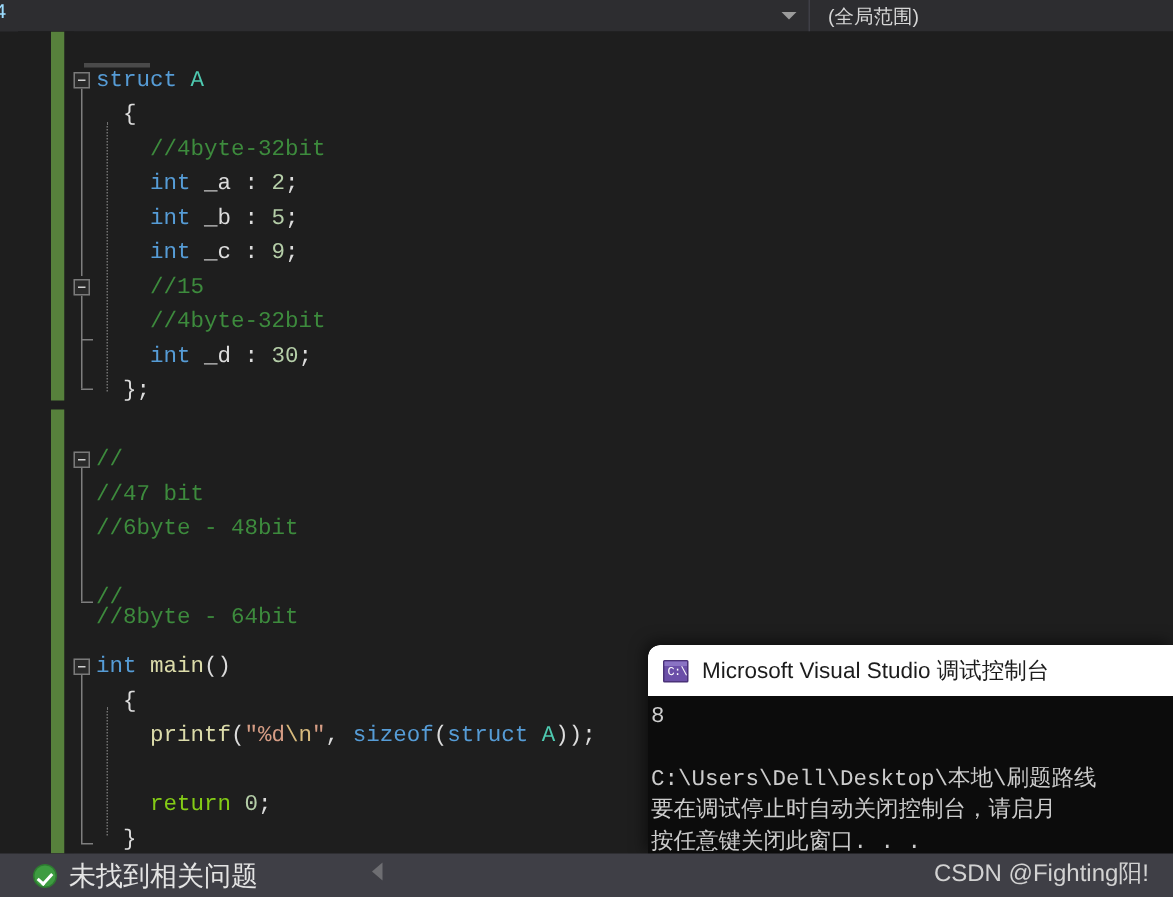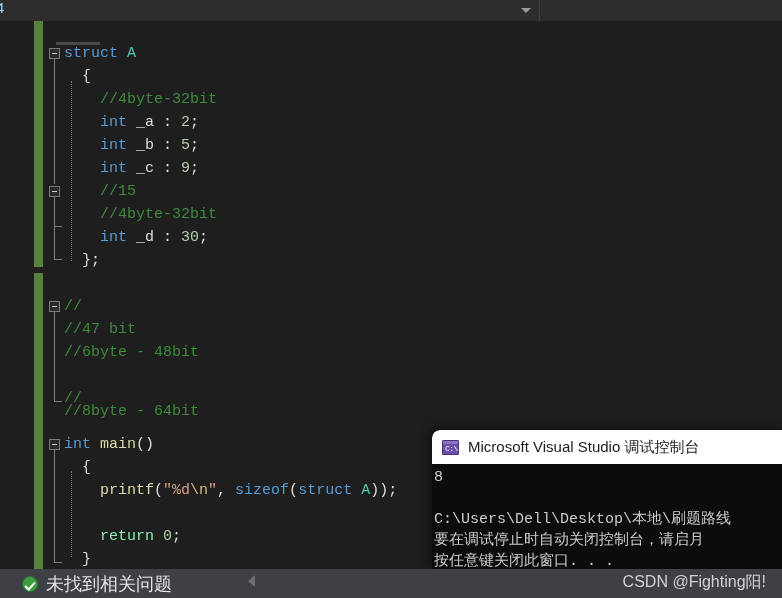--- a/index.html
+++ b/index.html
@@ -122,21 +122,21 @@
   .cl {
     position: absolute;
     left: 52px;
     font-family: "Liberation Mono", "DejaVu Sans Mono", monospace;
     font-size: 15px;
     line-height: 16px;
     white-space: pre;
     color: #dcdcdc;
   }
   .t-key   { color: #569cd6; }   
-  .t-ctl   { color: #86efac; margin-top: 40px; }   
+  .t-ctl   { color: #84cc16; margin-top: 40px; }   
   .t-cmt   { color: #3d8b3d; }   
   .t-num   { color: #b5cea8; }   
   .t-fn    { color: #dcdcaa; }   
   .t-str   { color: #d69d85; }   
   .t-esc   { color: #d7ba7d; }   
   .t-type  { color: #4ec9b0; }   
   .t-id    { color: #dcdcdc; }
   .t-punc  { color: #dcdcdc; }
 
   
@@ -262,20 +262,23 @@
 </style>
 </head>
 <body>
 
 <div id="app">
 
   <div class="nav-bar">
     <div class="nav-left">
       <span class="nav-filename">4</span>
       <span class="nav-caret"></span>
+    </div>
+    <div class="nav-right">
+      <span class="nav-scope">(全局范围)</span>
     </div>
   </div>
 
   <div class="editor">
     <div class="strip-dark"></div>
     <div class="tab-underline"></div>
 
     <div class="change-bar" style="top:0px;height:246px;"></div>
     <div class="change-bar" style="top:252px;height:296px;"></div>
     <div class="gutter-bg"></div>

